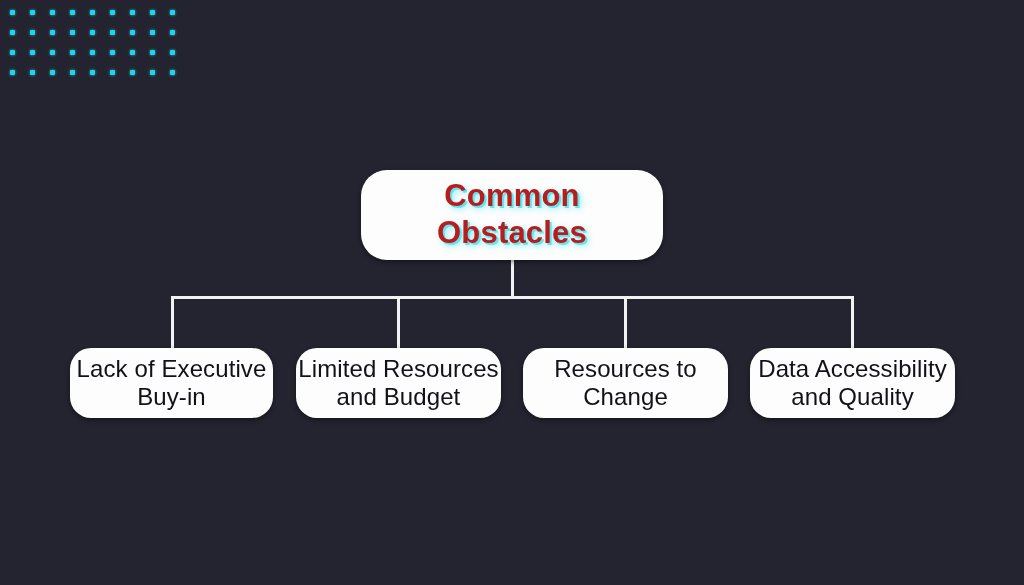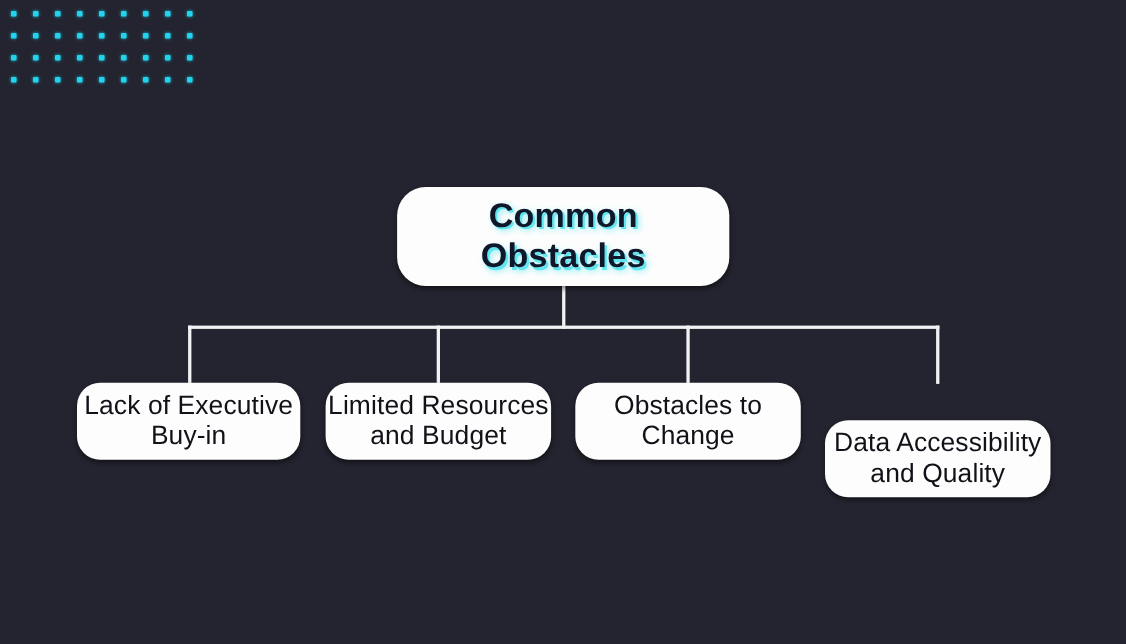--- a/index.html
+++ b/index.html
@@ -79,39 +79,39 @@
     left: 361px;
     top: 170px;
     width: 302px;
     height: 90px;
     border-radius: 26px;
   }
   #node-root .node-label {
     font-size: 31px;
     font-weight: 700;
     letter-spacing: 0.2px;
-    color: #0f172a;
+    color: #b91c1c;
     text-shadow: 2px 2px 0 #63e5ef, 3px 3px 6px rgba(99, 229, 239, 0.75);
   }
 
   
   .node-child {
     top: 348px;
     height: 70px;
     border-radius: 21px;
   }
   .node-child .node-label {
     font-size: 24px;
     font-weight: 400;
     letter-spacing: 0.1px;
   }
   #node-child-0 { left: 70px;  width: 203px; }
   #node-child-1 { left: 296px; width: 205px; justify-content: flex-end; }
   #node-child-2 { left: 523px; width: 205px; }
-  #node-child-3 { left: 750px; width: 205px; margin-top: 34px; }
+  #node-child-3 { left: 750px; width: 205px; }
 </style>
 </head>
 <body>
 
 <div id="stage">
 
   <div id="dot-grid">
       <div class="dot" style="left: 10px; top: 10px; width: 5px; height: 5px; background: rgb(34, 211, 238);"></div>
       <div class="dot" style="left: 30px; top: 10px; width: 5px; height: 5px; background: rgb(34, 211, 238);"></div>
       <div class="dot" style="left: 50px; top: 10px; width: 5px; height: 5px; background: rgb(34, 211, 238);"></div>
@@ -166,21 +166,21 @@
 
   <div class="node node-child" id="node-child-0">
     <span class="node-label">Lack of Executive
 Buy-in</span>
   </div>
   <div class="node node-child" id="node-child-1">
     <span class="node-label">Limited Resources
 and Budget</span>
   </div>
   <div class="node node-child" id="node-child-2">
-    <span class="node-label">Obstacles to
+    <span class="node-label">Resources to
 Change</span>
   </div>
   <div class="node node-child" id="node-child-3">
     <span class="node-label">Data Accessibility
 and Quality</span>
   </div>
 
 </div>
 
 </body></html>

